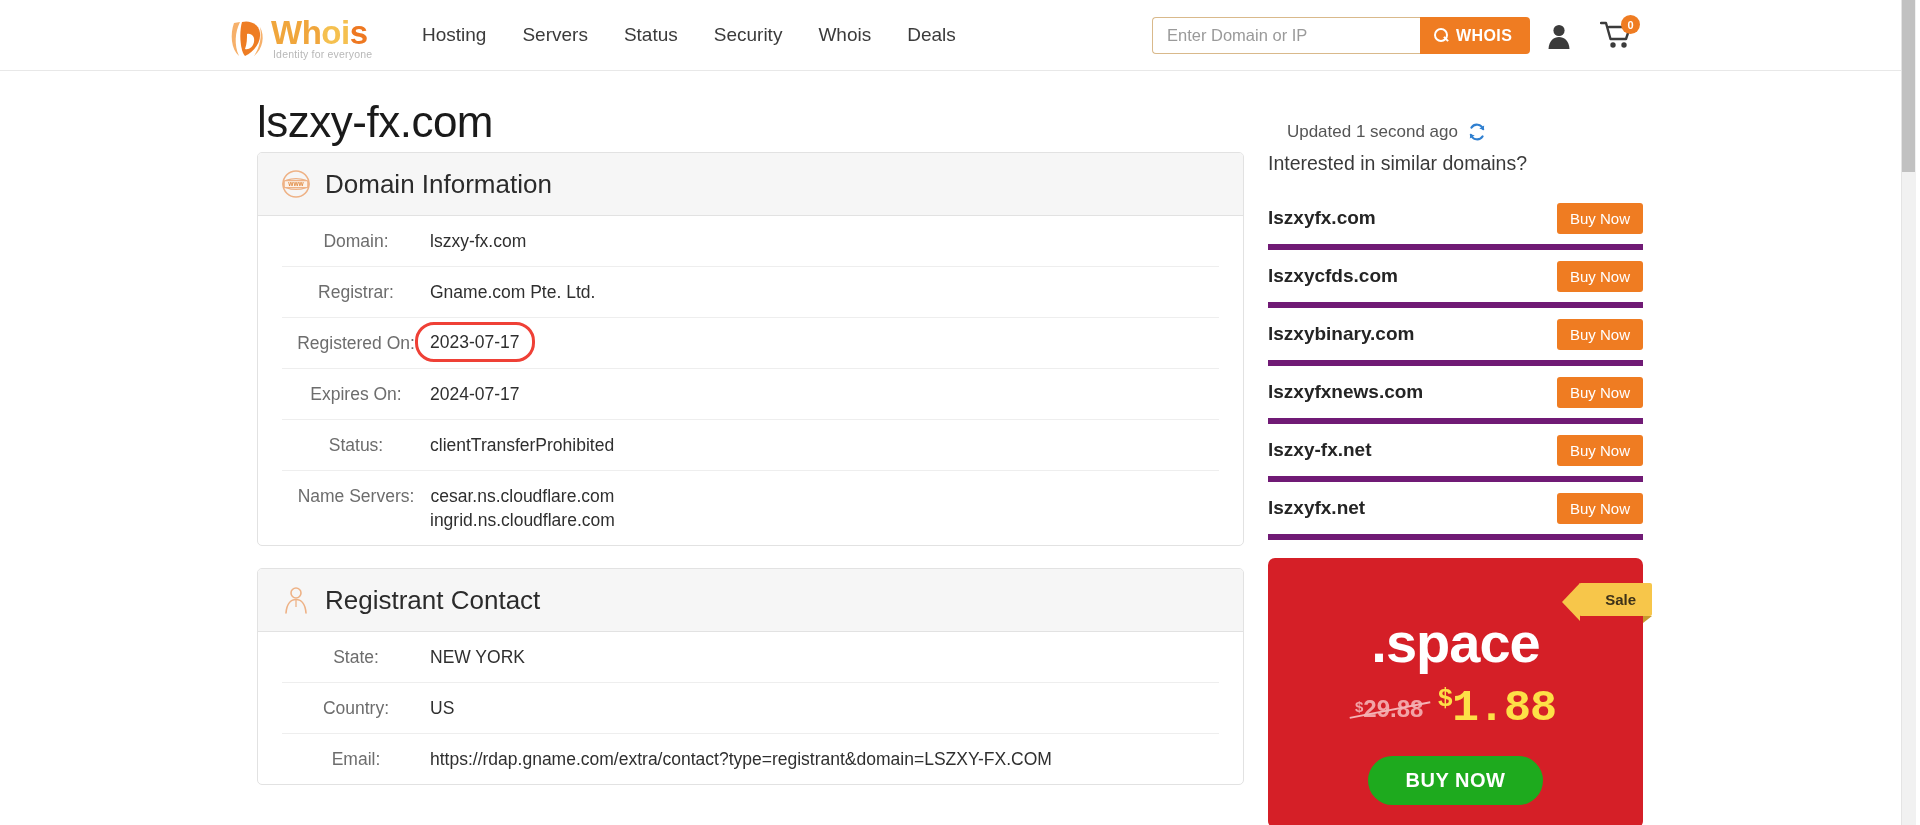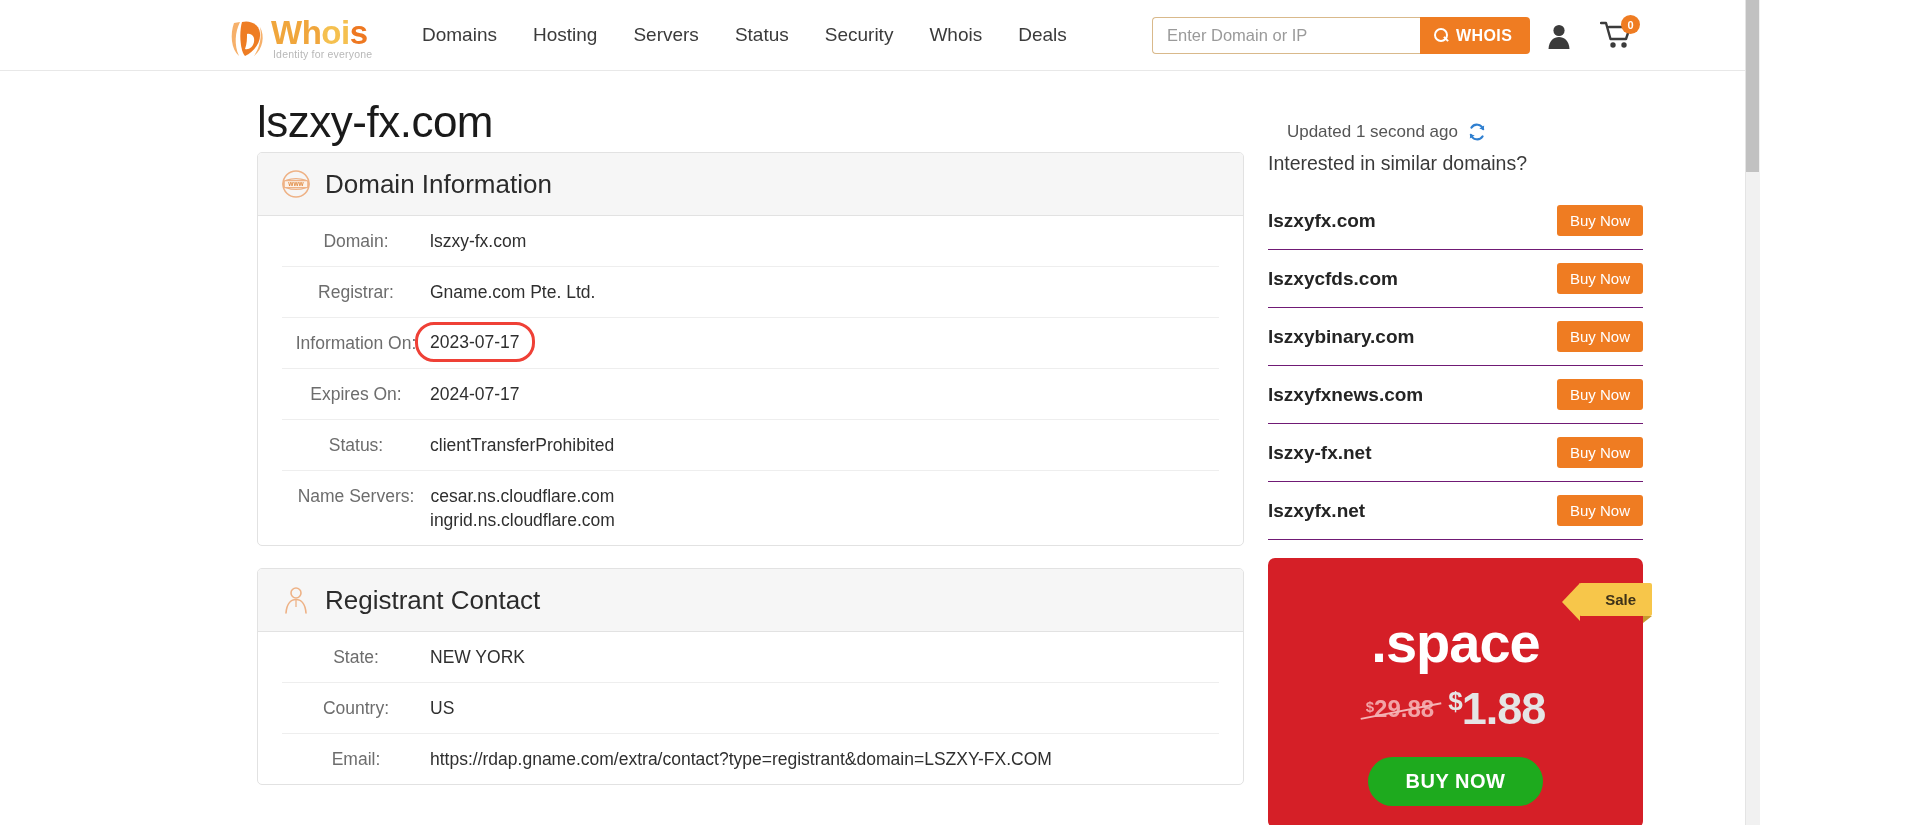--- a/index.html
+++ b/index.html
@@ -4,21 +4,21 @@
 <title>Whois Lookup</title>
 <style>
   * { box-sizing: border-box; margin: 0; padding: 0; }
   html, body {
     width: 1920px; height: 825px;
     overflow: hidden;
     background: #ffffff;
     font-family: "Liberation Sans", sans-serif;
     -webkit-font-smoothing: antialiased;
   }
-  .viewport { position: relative; width: 1760px; height: 825px; overflow: hidden; background:#fff;padding-left:7px; }
+  .viewport { position: relative; width: 1916px; height: 825px; overflow: hidden; background:#fff;padding-left:7px; }
 
   
   .header {
     position: absolute; top: 0; left: 0;
     width: 1905px; height: 71px;
     background: #ffffff;
     border-bottom: 1px solid #e8e8e8;
     display: flex; align-items: center;
   }
   .logo-wrap {
@@ -133,21 +133,21 @@
     border-radius: 16px;
     padding: 5px 12px;
     margin: -6px 0 -6px -12px;
   }
 
   
   .side { position: absolute; left: 1268px; top: 81px; width: 375px; }
   .side-title { font-size: 19.5px; color: #3a3a3a; margin-bottom: 17px; }
   .sim-row {
     display: flex; align-items: center; justify-content: space-between;
-    height: 58px; border-bottom: 1px solid #701a75;
+    height: 58px; border-bottom: 6px solid #701a75;
   }
   .sim-row:last-of-type { border-bottom: none; }
   .sim-name { font-size: 19px; font-weight: bold; color: #242424; }
   .buy-btn {
     background: #ef7c22; color: #fff; border: none; border-radius: 3px;
     font-size: 15px; padding: 7px 13px; cursor: pointer;
     font-family: "Liberation Sans", sans-serif;
   }
 
   .promo {
@@ -183,21 +183,21 @@
     gap: 14px; margin-top: 8px;
   }
   .old-price {
     position: relative; color: #f2a3a6; font-size: 24px; font-weight: bold;
   }
   .old-price .cur { font-size: 15px; vertical-align: 5px; }
   .old-price::after {
     content: ""; position: absolute; left: -6px; right: -8px; top: 52%;
     height: 2px; background: #f4b4b6; transform: rotate(-11deg);
   }
-  .new-price { color: #e5e5e5; font-weight: bold; font-size: 45px; letter-spacing: -1px; }
+  .new-price { color: #fde047; font-weight: bold; font-size: 45px; letter-spacing: -1px; font-family: Liberation Mono, monospace; }
   .new-price .cur { font-size: 26px; vertical-align: 14px; }
   .promo-btn {
     display: block; margin: 22px auto 0; border: none;
     background: #1eaa1e; color: #fff;
     font-size: 20px; font-weight: bold; letter-spacing: 0.5px;
     padding: 13px 38px; border-radius: 28px; cursor: pointer;
     font-family: "Liberation Sans", sans-serif;
   }
 
   
@@ -226,21 +226,20 @@
           <path d="M32 9 C37 18 35 31 26 38 C32 29 34 18 32 9 Z" fill="#f6b06a"></path>
         </svg>
       </div>
       <div class="logo-textcol">
         <div class="logo-word"><span class="c1">Wh</span><span class="c2">oi</span><span class="c3">s</span></div>
         <div class="logo-tag">Identity for everyone</div>
       </div>
     </div>
 
     <nav class="nav">
-      <a href="#">Domains</a>
       <a href="#">Hosting</a>
       <a href="#">Servers</a>
       <a href="#">Status</a>
       <a href="#">Security</a>
       <a href="#">Whois</a>
       <a href="#">Deals</a>
     </nav>
 
     <div class="search-wrap">
       <input class="search-input" type="text" placeholder="Enter Domain or IP" style="">
@@ -304,21 +303,21 @@
             <div class="lbl">Domain:</div>
             <div class="val">lszxy-fx.com</div>
           </div>
 
           <div class="row">
             <div class="lbl">Registrar:</div>
             <div class="val">Gname.com Pte. Ltd.</div>
           </div>
 
           <div class="row">
-            <div class="lbl">Information On:</div>
+            <div class="lbl">Registered On:</div>
             <div class="val highlight">2023-07-17</div>
           </div>
 
           <div class="row">
             <div class="lbl">Expires On:</div>
             <div class="val">2024-07-17</div>
           </div>
 
 
           <div class="row">

